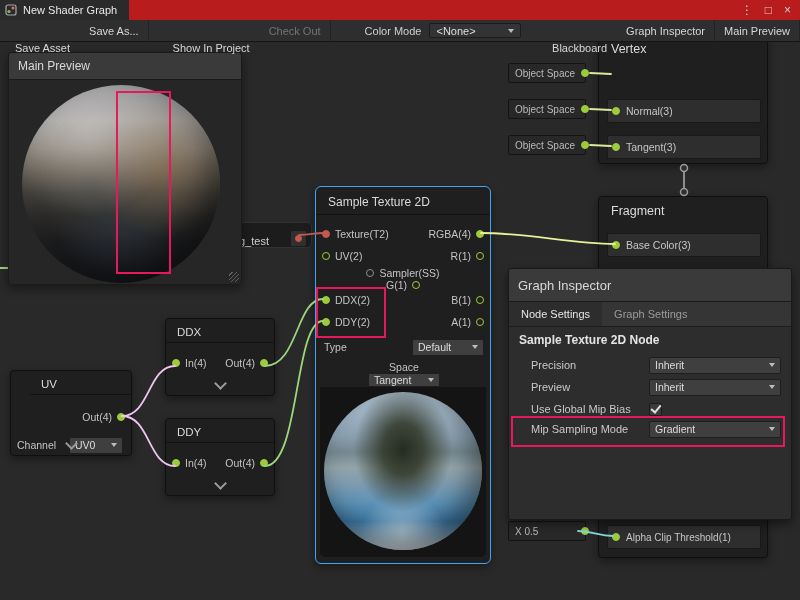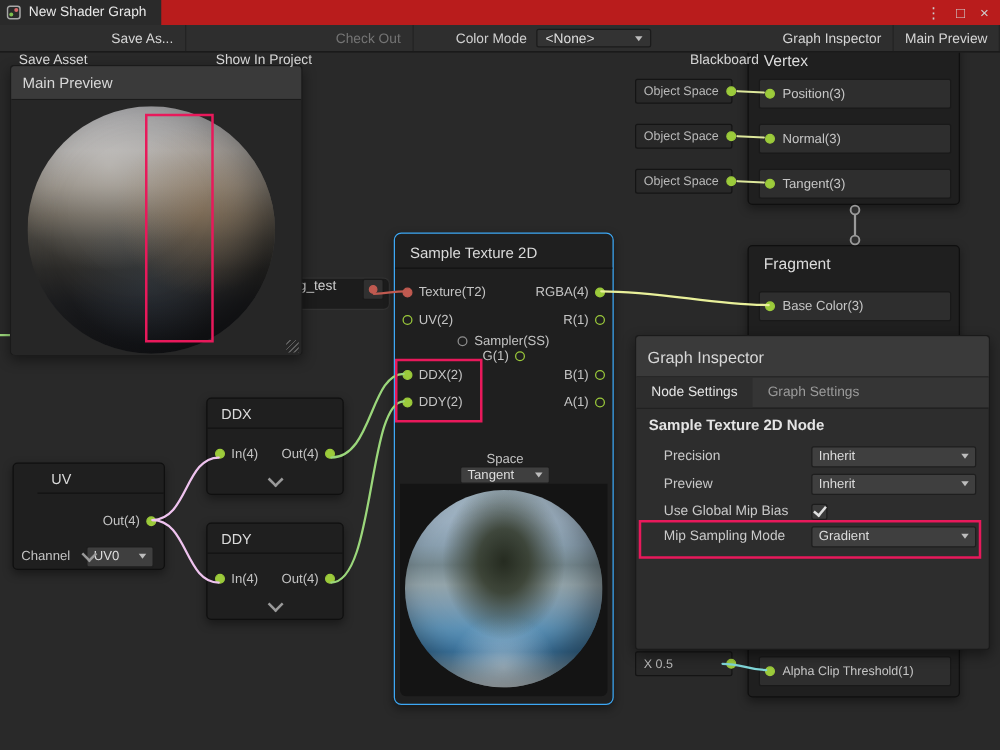--- a/index.html
+++ b/index.html
@@ -49,21 +49,21 @@
   .objspace .edge-port{position:absolute;right:-4px;top:5px;}
   .sp-row{position:absolute;left:4px;right:4px;height:22px;display:flex;align-items:center;justify-content:space-between;padding:0 2px;font-size:10.5px;color:#c4c4c4;white-space:nowrap;}
   .sp-side{display:flex;align-items:center;gap:5px;}
   .opt-row{position:absolute;left:8px;right:6px;height:20px;display:flex;align-items:center;justify-content:space-between;font-size:10.5px;color:#c4c4c4;white-space:nowrap;}
   .dd{display:flex;align-items:center;justify-content:space-between;background:#3f3f3f;border:1px solid #1e1e1e;border-radius:2px;font-size:10.5px;color:#dcdcdc;padding:0 5px;height:17px;box-sizing:border-box;}
   .arrow{width:0;height:0;border-left:3.5px solid transparent;border-right:3.5px solid transparent;border-top:4px solid #bdbdbd;margin-left:6px;}
   .io-row{position:absolute;left:6px;right:6px;top:32px;height:24px;display:flex;align-items:center;justify-content:space-between;font-size:10.5px;color:#c4c4c4;white-space:nowrap;}
   .io-side{display:flex;align-items:center;gap:5px;}
   .chev-strip{position:absolute;left:0;right:0;bottom:3px;height:13px;display:flex;align-items:flex-start;justify-content:center;}
   .chev{width:7px;height:7px;border-right:2px solid #9a9a9a;border-bottom:2px solid #9a9a9a;transform:rotate(45deg);}
-  .prop-node{position:absolute;left:228px;top:222px;width:84px;height:26px;background:#1c1c1c;border:1px solid #323232;border-radius:5px;display:flex;align-items:flex-start;z-index:3;box-sizing:border-box;}
+  .prop-node{position:absolute;left:228px;top:222px;width:84px;height:26px;background:#1c1c1c;border:1px solid #323232;border-radius:5px;display:flex;align-items:flex-end;z-index:3;box-sizing:border-box;}
   .prop-label{font-size:11px;color:#cfcfcf;margin-left:10px;flex:1;}
   .prop-port-box{width:15px;height:15px;background:#303030;border:1px solid #1a1a1a;border-radius:2px;display:flex;align-items:center;justify-content:center;margin-right:4px;}
   .port.mini{width:7px;height:7px;}
 
   
   .node-preview{position:absolute;left:4px;top:200px;width:166px;height:170px;background:#141414;border-radius:0 0 5px 5px;overflow:hidden;}
   .sphere2{position:absolute;left:4px;top:5px;width:158px;height:158px;border-radius:50%;
     background:
       radial-gradient(ellipse at 50% 36%, rgba(33,38,26,.95) 0%, rgba(48,54,38,.85) 18%, rgba(48,54,38,0) 44%),
       radial-gradient(circle at 50% 90%, rgba(222,230,235,.55), rgba(222,230,235,0) 26%),
@@ -166,24 +166,20 @@
     <span>Object Space</span>
     <div class="port green fill edge-port"></div>
   </div>
   <div class="objspace" style="left:508px;top:135px;">
     <span>Object Space</span>
     <div class="port green fill edge-port"></div>
   </div>
 
   <div class="node" style="left:598px;top:34px;width:170px;height:130px;">
     <div class="ctx-h">Vertex</div>
-    <div class="prow" style="top:28px;">
-      <div class="port green fill"></div>
-      <span>Position(3)</span>
-    </div>
     <div class="prow" style="top:64px;">
       <div class="port green fill"></div>
       <span>Normal(3)</span>
     </div>
     <div class="prow" style="top:100px;">
       <div class="port green fill"></div>
       <span>Tangent(3)</span>
     </div>
   </div>
 
@@ -258,20 +254,27 @@
       <div class="sp-side">
           <div class="port green fill"></div>
           <span>DDY(2)</span>
         </div>
       <div class="sp-side">
           <span>A(1)</span>
           <div class="port green"></div>
         </div>
     </div>
 
+    <div class="opt-row" style="top:150px;">
+      <span>Type</span>
+      <div class="dd" style="width:72px;">
+        <span>Default</span>
+        <span class="arrow"></span>
+      </div>
+    </div>
     <div class="opt-row" style="top:174px;flex-direction:column;">
       <span>Space</span>
       <div class="dd" style="width:72px;">
         <span>Tangent</span>
         <span class="arrow"></span>
       </div>
     </div>
 
     <div class="node-preview">
       <div class="sphere2"></div>

